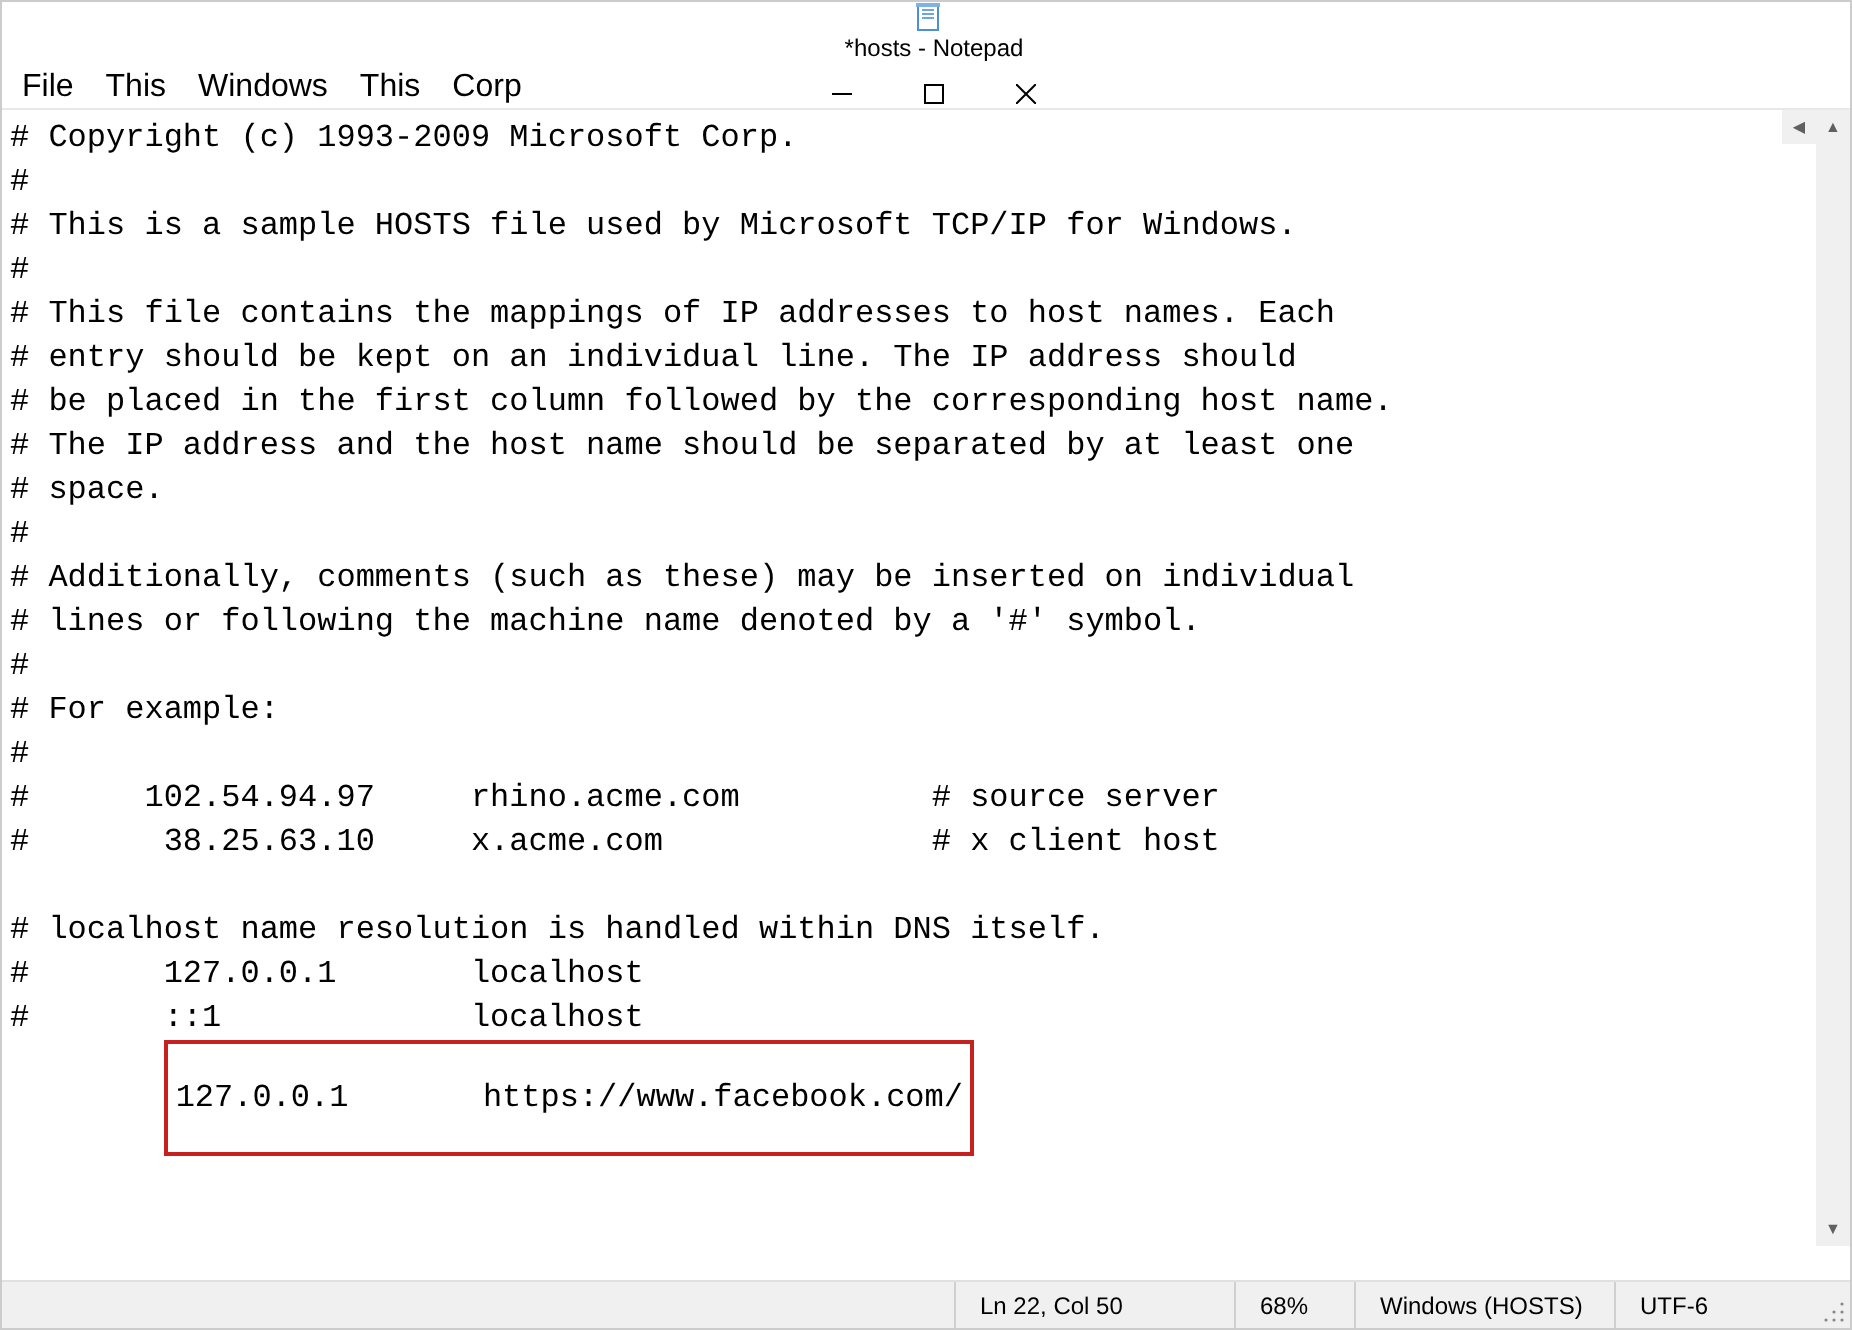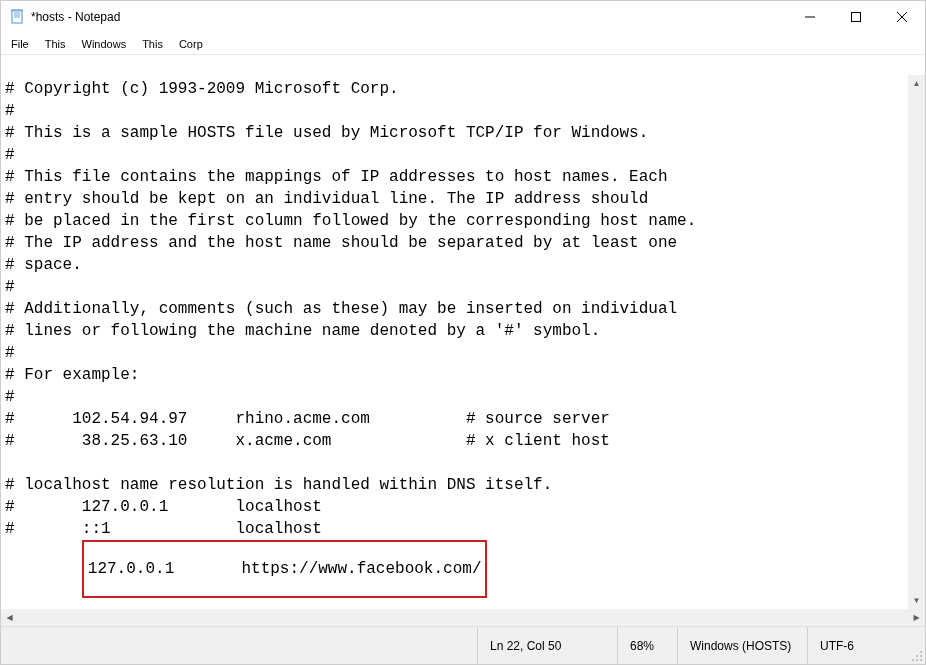--- a/index.html
+++ b/index.html
@@ -13,20 +13,21 @@
       display: flex;
       flex-direction: column;
       border: 1px solid #ccc;
     }
     .titlebar {
       height: 32px;
       display: flex;
       align-items: center;
       background: #fff;
       padding-left: 8px;
+      flex-direction: column;
     }
     .titlebar .icon {
       width: 16px;
       height: 16px;
       margin-right: 6px;
       display: flex;
       align-items: center;
       justify-content: center;
     }
     .titlebar .title {
@@ -44,33 +45,32 @@
       align-items: center;
       justify-content: center;
       cursor: pointer;
     }
     .menubar {
       height: 22px;
       display: flex;
       align-items: center;
       padding-left: 2px;
       border-bottom: 1px solid #e8e8e8;
-      font-size: 11px;
+      font-size: 16px;
     }
     .menu-item {
       padding: 2px 8px;
       cursor: pointer;
     }
     .editor-wrap {
       flex: 1;
       display: flex;
-      flex-direction: column;
+      flex-direction: row;
       overflow: hidden;
       position: relative;
-      margin-top: 20px;
     }
     .editor {
       flex: 1;
       font-family: Consolas, 'Courier New', monospace;
       font-size: 16px;
       line-height: 22px;
       padding: 3px 4px;
       white-space: pre;
       overflow: hidden;
       position: relative;
@@ -113,21 +113,21 @@
       height: 17px;
       display: flex;
       align-items: center;
       justify-content: center;
       font-size: 8px;
       color: #606060;
       cursor: pointer;
     }
     .hscroll .track { flex: 1; }
     .statusbar {
-      height: 38px;
+      height: 24px;
       border-top: 1px solid #e0e0e0;
       display: flex;
       align-items: center;
       font-size: 12px;
       background: #f0f0f0;
     }
     .status-spacer { flex: 1; }
     .status-cell {
       padding: 0 12px;
       border-left: 1px solid #d0d0d0;

